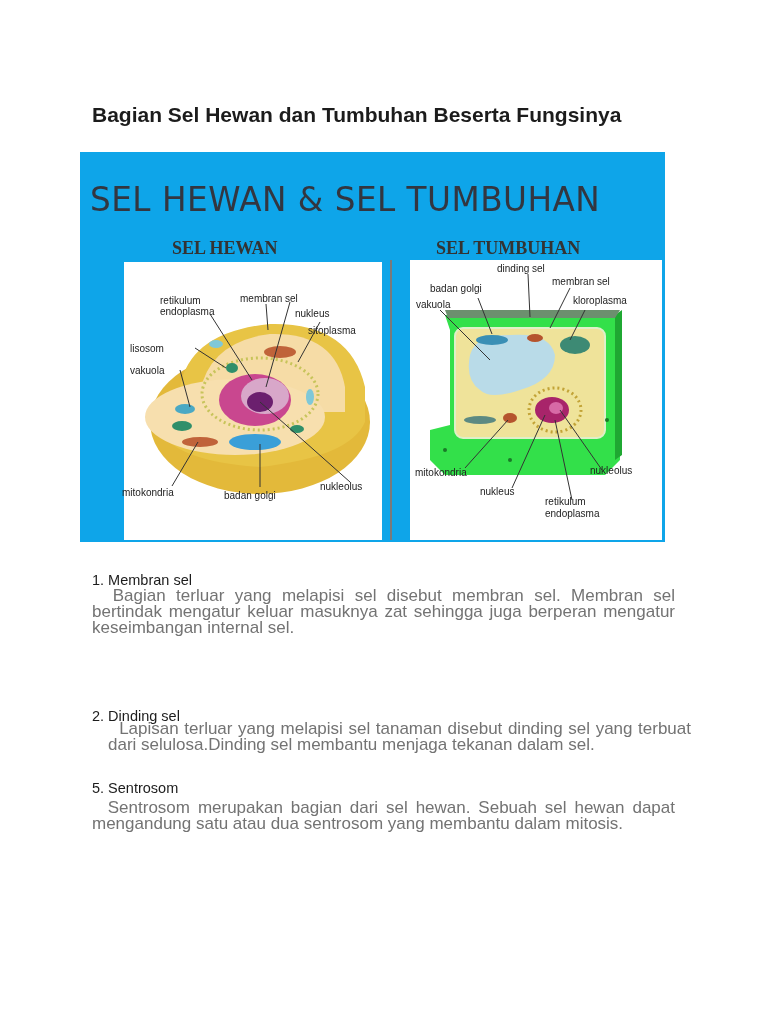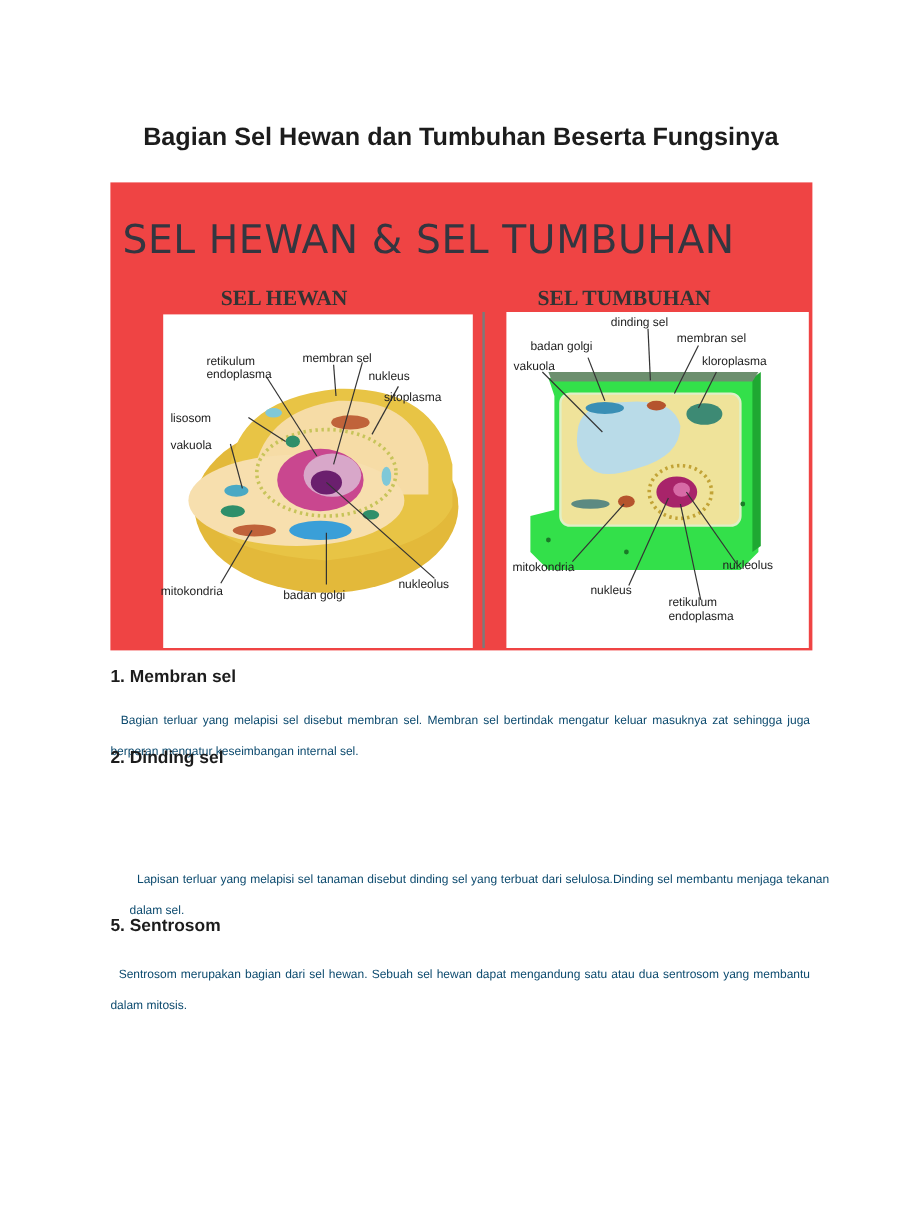--- a/index.html
+++ b/index.html
@@ -1,32 +1,32 @@
 <!DOCTYPE html>
 <html><head>
 <meta charset="utf-8">
 <style>
   html, body { margin:0; padding:0; background:#ffffff; }
   body { width:768px; height:1024px; position:relative; overflow:hidden;
          font-family:"Liberation Sans", sans-serif; color:#1a1a1a; }
-  .doc-title { position:absolute; left:92px; width:584px; top:88px; text-align:center;
+  .doc-title { position:absolute; left:92px; width:584px; top:88px; 
                font-size:21px; font-weight:bold; line-height:25px; color:#1c1c1c; }
-  .figure { position:absolute; left:92px; top:152px; width:585px; height:390px;
-            background:#ef4444; }
+  .figure { position:absolute; left:80px; top:152px; width:585px; height:390px;
+            background:#0ea5e9; }
   .fig-title { position:absolute; left:10px; top:28px; font-family:"DejaVu Sans", sans-serif;
                font-size:33px; letter-spacing:0.5px; color:#333640; white-space:nowrap;
                transform:scaleX(0.99); transform-origin:left; }
   .panel-white { position:absolute; background:#ffffff; }
   .sub-title { position:absolute; font-family:Liberation Serif, serif; font-weight:bold;
                font-size:18px; color:#333; white-space:nowrap; }
   .divider { position:absolute; left:310px; top:108px; width:2px; height:280px; background:#7a7a7a; }
   svg text { font-family:"Liberation Sans", sans-serif; font-size:10px; fill:#222; }
-  .section-head { position:absolute; left:92px; font-size:14.5px; font-weight:bold; color:#1c1c1c; }
-  .para { position:absolute; left:92px; width:583px; font-size:10px; line-height:26px;
-          text-align:justify; color:#0c4a6e; }
+  .section-head { position:absolute; left:92px; font-size:14.5px; font-weight:normal; color:#1c1c1c;margin-top:16px; }
+  .para { position:absolute; left:92px; width:583px; font-size:17px; line-height:16px;
+          text-align:justify; color:#737373; }
   .para::first-line { }
 </style>
 </head>
 <body>
 
 <h1 class="doc-title">Bagian Sel Hewan dan Tumbuhan Beserta Fungsinya</h1>
 
 <div class="figure">
   <div class="fig-title">SEL HEWAN &amp; SEL TUMBUHAN</div>
 
@@ -132,17 +132,17 @@
     <text x="180" y="214">nukleolus</text>
     <text x="70" y="235">nukleus</text>
     <text x="135" y="245">retikulum</text>
     <text x="135" y="257">endoplasma</text>
   </svg>
 </div>
 
 <div class="section-head" style="top:556px;">1. Membran sel</div>
 <p class="para" style="top:588px; margin:0;">&nbsp;&nbsp;Bagian terluar yang melapisi sel disebut membran sel. Membran sel bertindak mengatur keluar masuknya zat sehingga juga berperan mengatur keseimbangan internal sel.</p>
 
-<div class="section-head" style="top:624px;">2. Dinding sel</div>
+<div class="section-head" style="top:692px;">2. Dinding sel</div>
 <p class="para" style="top:705px; margin:16px;">&nbsp;&nbsp;Lapisan terluar yang melapisi sel tanaman disebut dinding sel yang terbuat dari selulosa.Dinding sel membantu menjaga tekanan dalam sel.</p>
 
 <div class="section-head" style="top:764px;">5. Sentrosom</div>
 <p class="para" style="top:800px; margin:0;">&nbsp;&nbsp;Sentrosom merupakan bagian dari sel hewan. Sebuah sel hewan dapat mengandung satu atau dua sentrosom yang membantu dalam mitosis.</p>
 
 </body></html>

